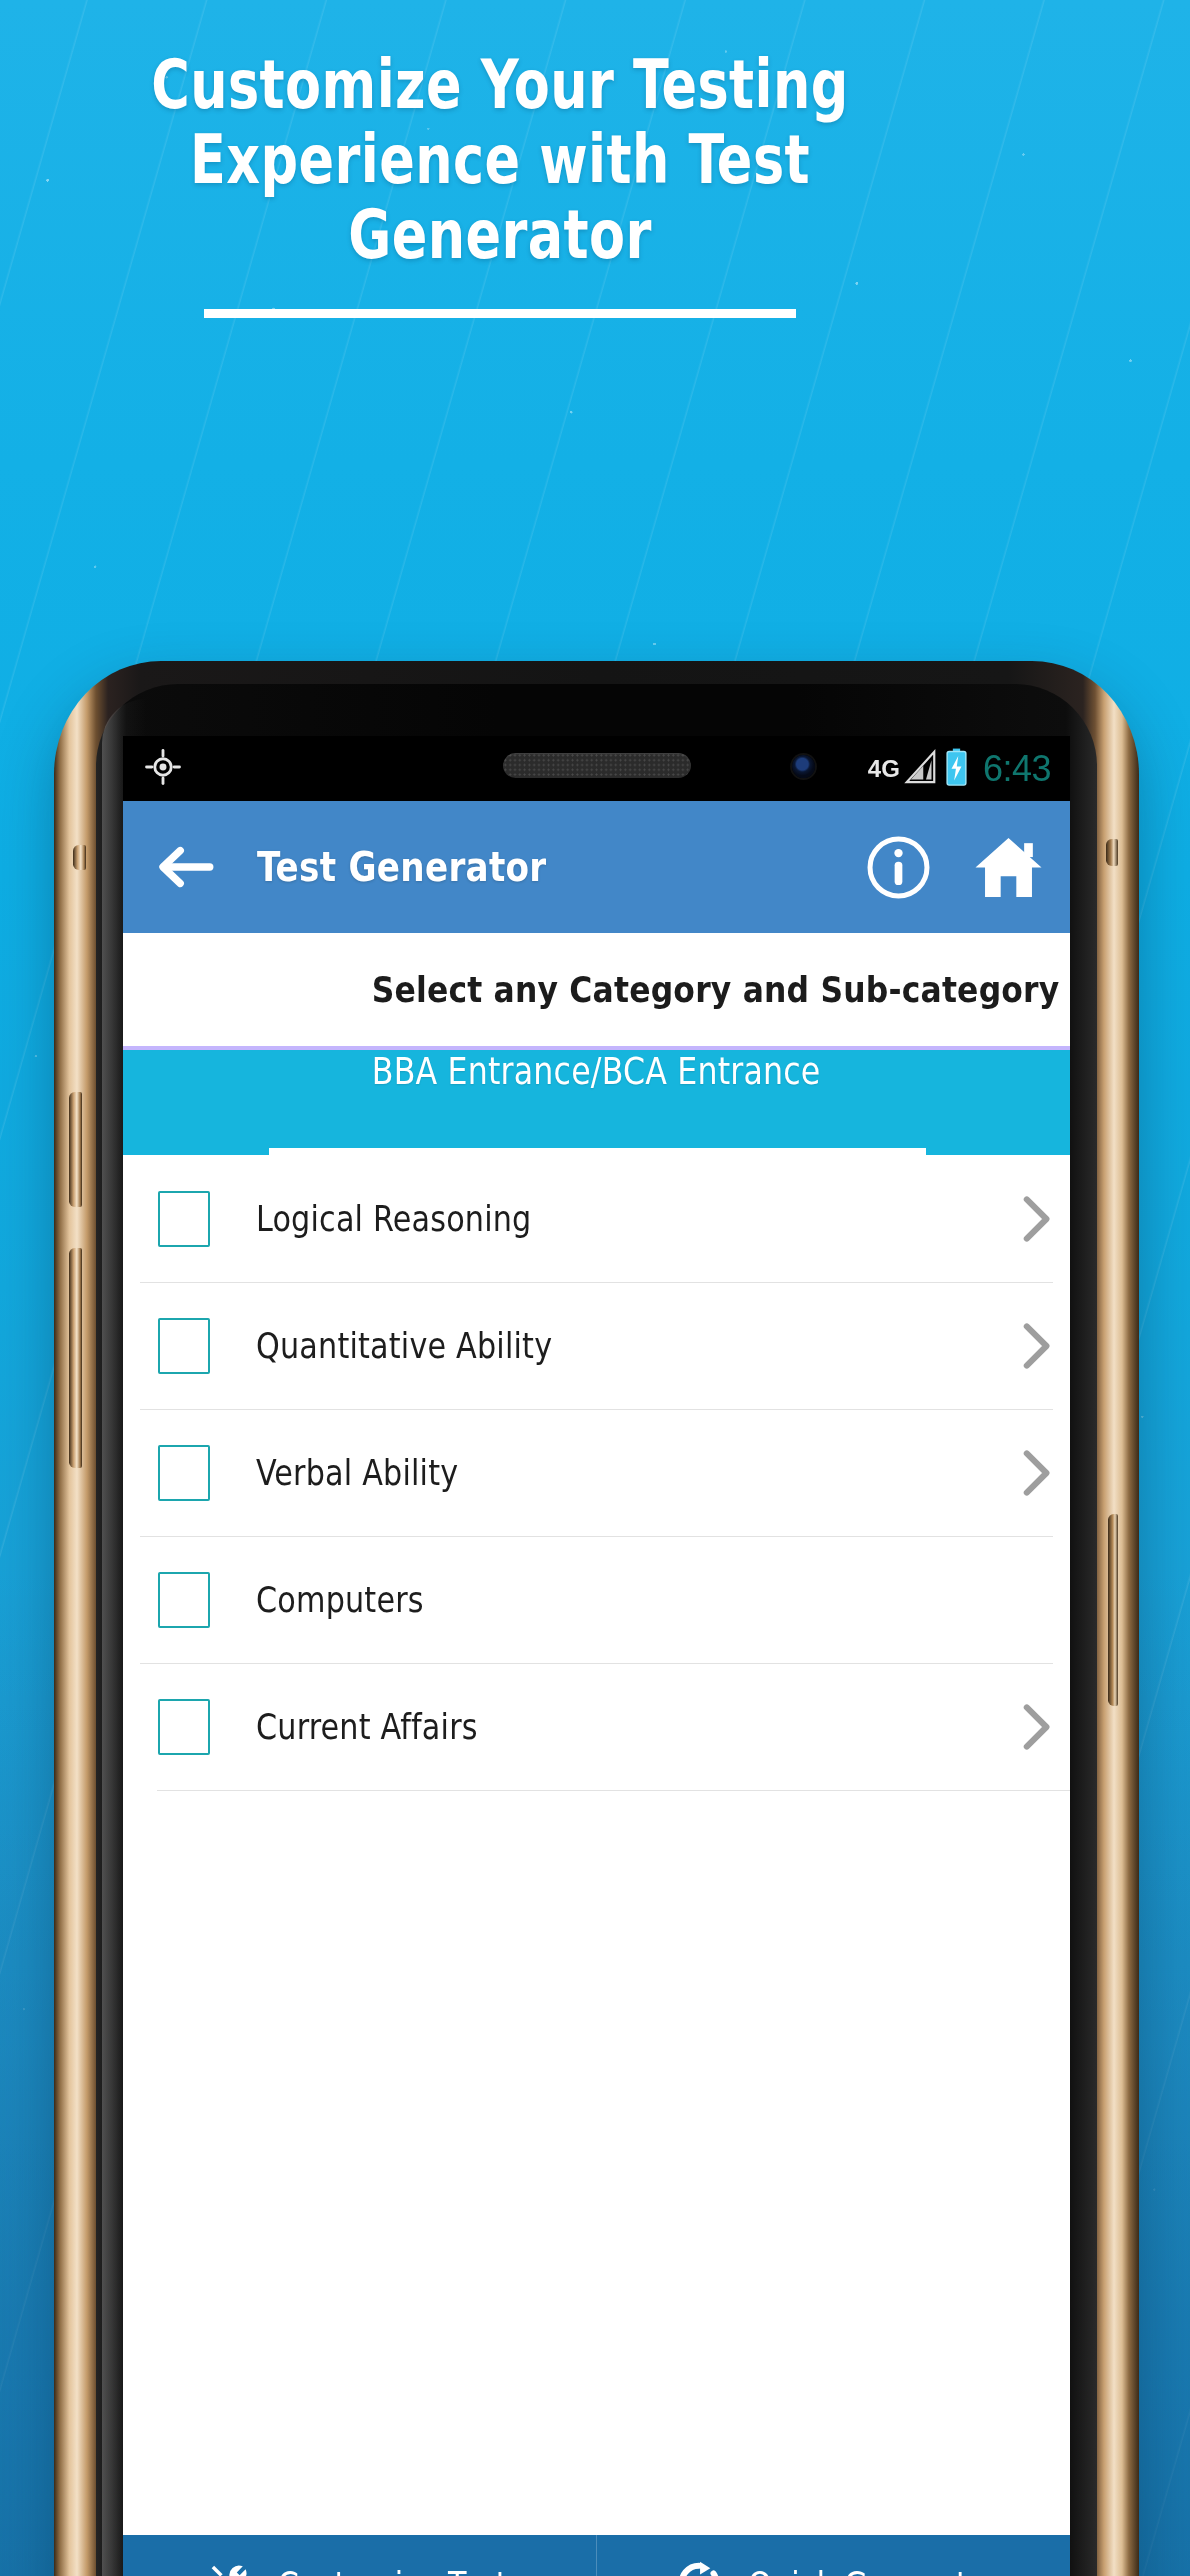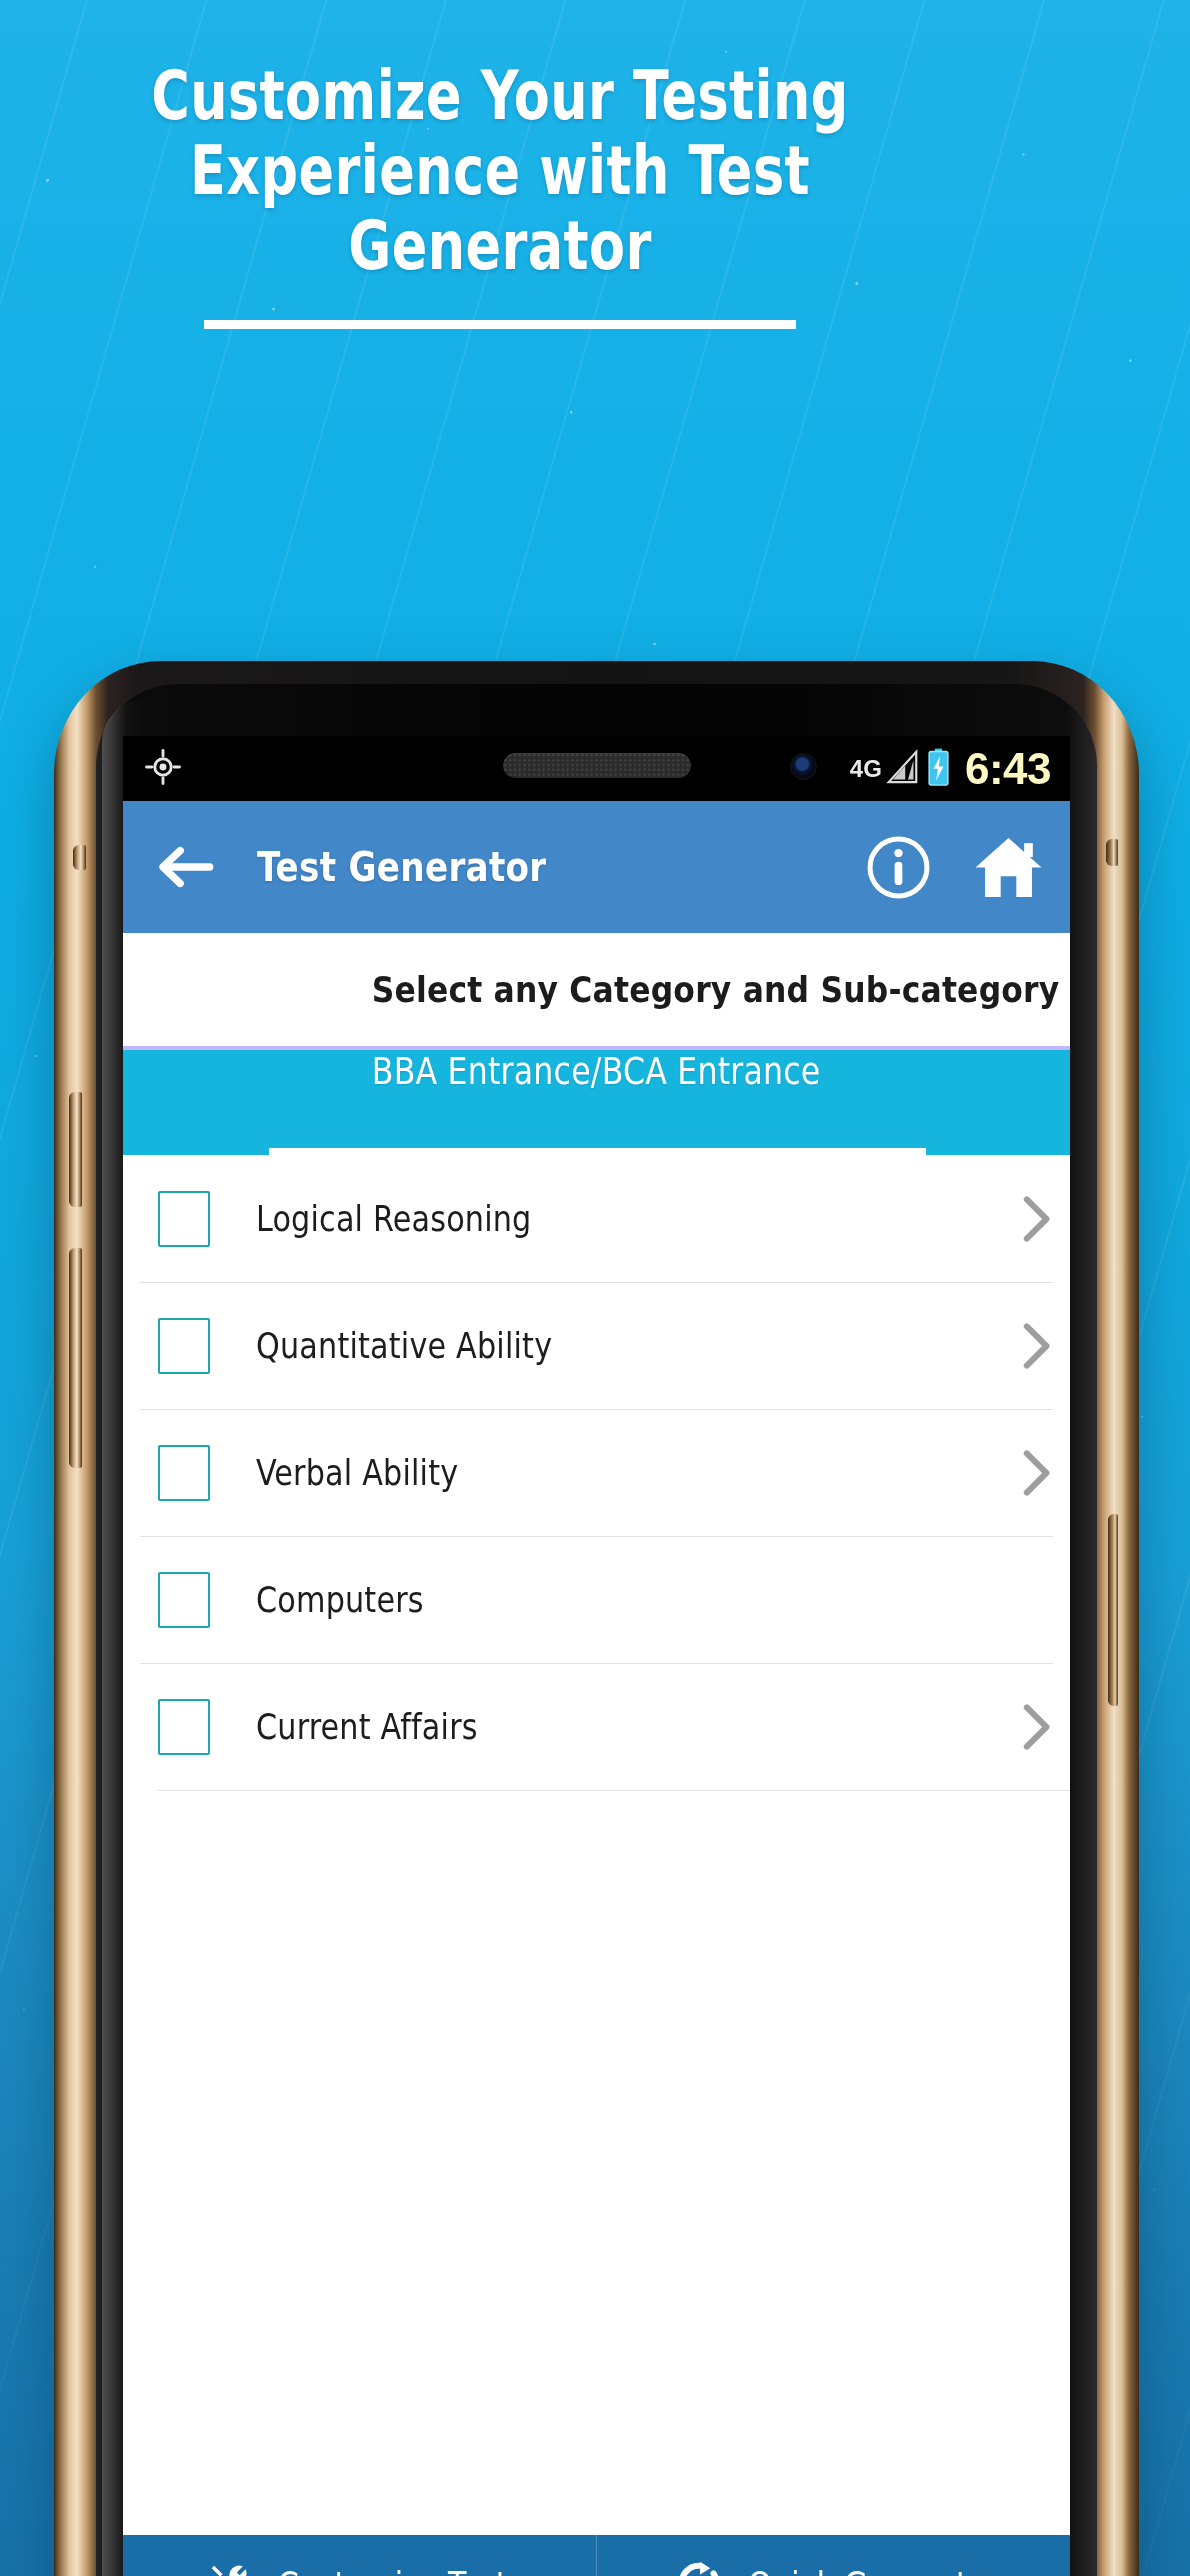--- a/index.html
+++ b/index.html
@@ -79,21 +79,21 @@
     position: absolute;
     left: 0; right: 0; bottom: 0;
     height: 1006px;
     pointer-events: none;
     background: linear-gradient(180deg, rgba(20,110,165,0) 0%, rgba(22,112,166,.30) 45%, rgba(20,104,158,.55) 100%);
   }
 
   
   #promo-headline {
     position: absolute;
-    top: 59px;
+    top: 48px;
     left: 0;
     width: 1000px;
     text-align: center;
     z-index: 5;
   }
   .headline-line {
     color: #ffffff;
     font-family: "DejaVu Sans Condensed", "Liberation Sans Narrow", "Liberation Sans", sans-serif;
     font-size: 67px;
     font-weight: 700;
@@ -182,23 +182,23 @@
     background: #000000;
     display: flex;
     align-items: center;
     padding: 0 19px 0 21px;
   }
   #status-left { display: flex; align-items: center; gap: 13.4px; }
   #status-spacer { flex: 1; }
   #status-right { display: flex; align-items: center; gap: 7.7px; }
   .sb-icon { display: block; }
   #status-time {
-    color: #fef9c3;
-    font-size: 44px;
-    font-weight: 700;
+    color: #0f766e;
+    font-size: 36px;
+    font-weight: 400;
     font-family: "Liberation Sans", sans-serif;
     letter-spacing: -0.5px;
     margin-left: 5.8px;
   }
   #signal-4g {
     color: #e8e8e8;
     font-size: 24px;
     font-weight: 700;
     line-height: 1;
     margin-right: -3.8px;

